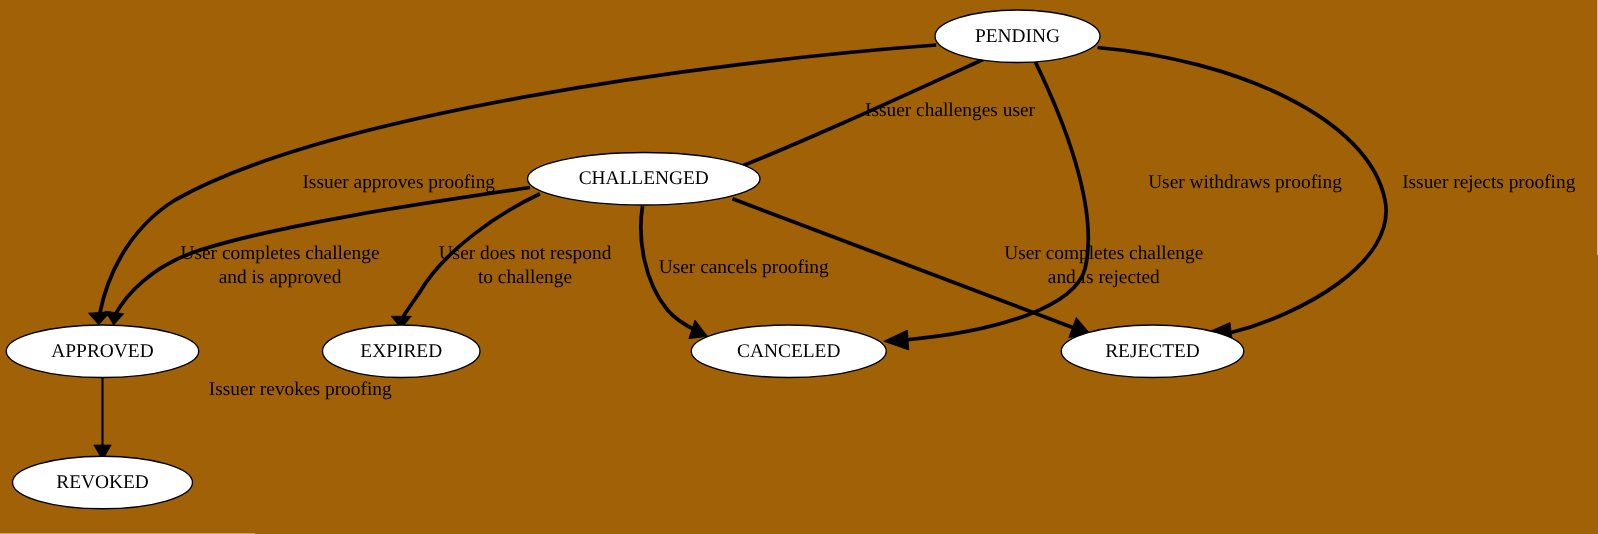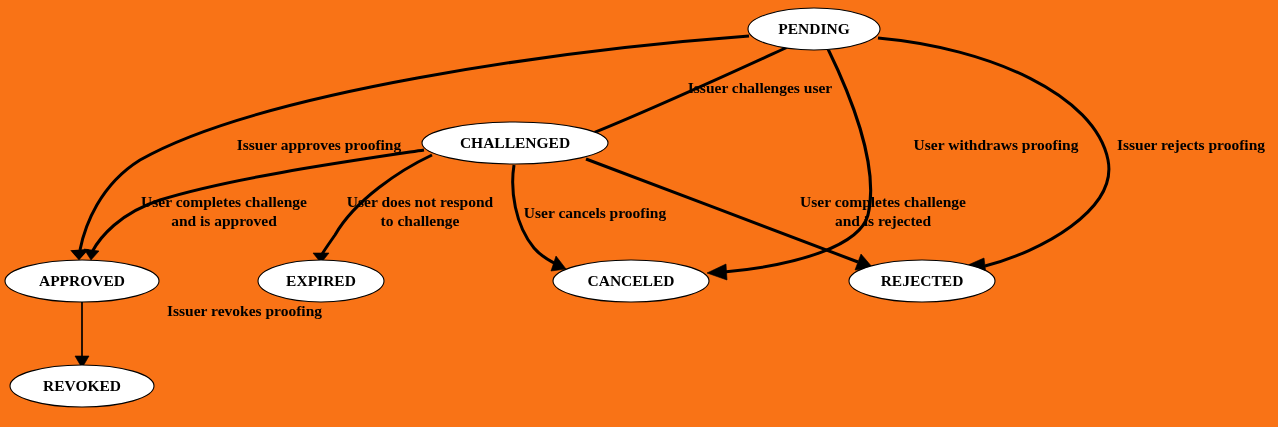--- a/index.html
+++ b/index.html
@@ -4,24 +4,23 @@
 <style>
   html, body {
     margin: 0;
     padding: 0;
     background: #ffffff;
   }
   #canvas {
     position: relative;
     width: 1278px;
     height: 427px;
-    background: #f97316;
+    background: #a16207;
     overflow: hidden;
     font-family: "Liberation Serif", "DejaVu Serif", serif;
-    font-weight: bold;
   }
   svg#graph {
     position: absolute;
     left: 0;
     top: 0;
     width: 1278px;
     height: 427px;
   }
   .node-ellipse {
     fill: #ffffff;

